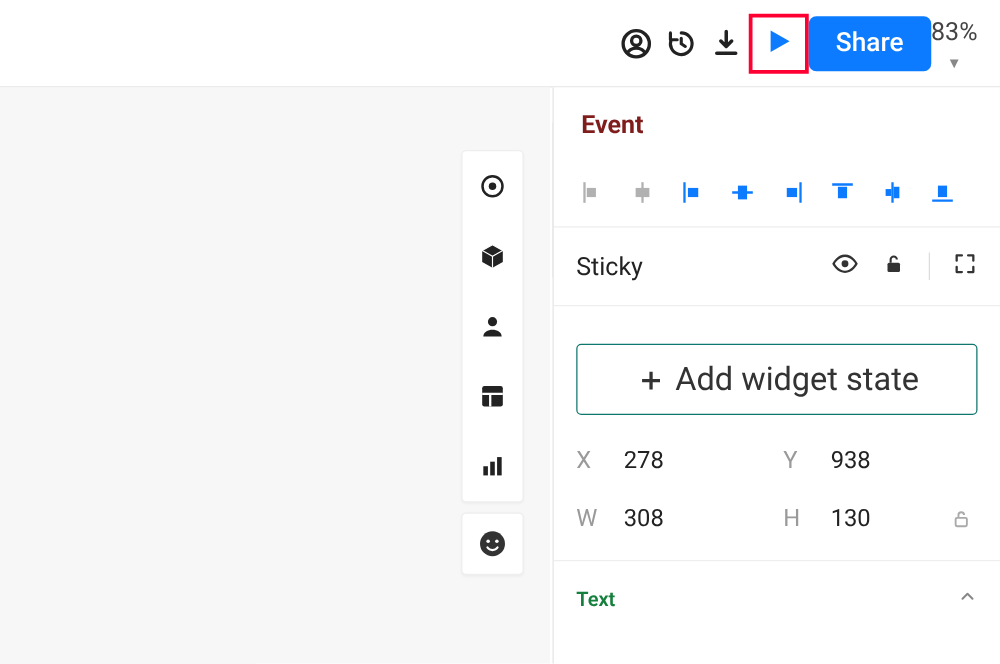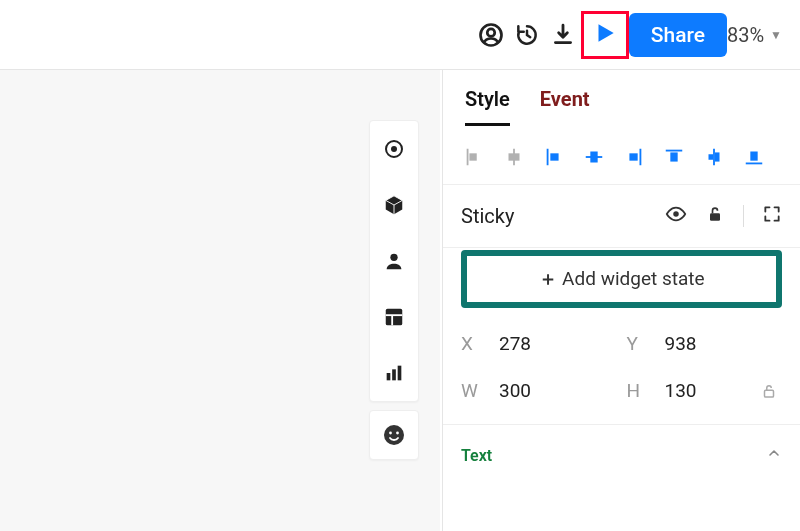--- a/index.html
+++ b/index.html
@@ -2,42 +2,42 @@
 <html><head>
 <meta charset="utf-8">
 <style>
   * { box-sizing: border-box; margin: 0; padding: 0; }
   html, body { width: 800px; height: 531px; font-family: -apple-system, BlinkMacSystemFont, "Segoe UI", Roboto, Arial, sans-serif; background: #fff; overflow: hidden; }
   .topbar { height: 70px; width: 100%; display: flex; align-items: center; justify-content: flex-end; border-bottom: 1px solid #e5e5e5; padding-right: 18px; }
   .topbar .icon-btn { width: 36px; height: 36px; display:flex; align-items:center; justify-content:center; color: #222; cursor:pointer; border-radius:4px; }
   .topbar .play-highlight { border: 3px solid #ff0033; padding: 4px; width: 48px; height: 48px; display:flex; align-items:center; justify-content:center;}
   .topbar .play-inner svg path { fill:#0d7bff; }
   .share-btn { background:#0d7bff; color:#fff; font-size:21px; font-weight:500; padding: 10px 22px; border-radius: 6px; cursor:pointer; }
-  .zoom { color:#444; font-size:20px; display:flex; align-items:center; gap:6px; cursor:pointer;}
+  .zoom { color:#444; font-size:20px; display:flex; align-items:center; gap:6px; cursor:pointer;flex-direction:column;}
   .zoom .tri { color:#888; font-size:12px; }
   .body-area { position:relative; height: calc(531px - 70px); width:100%; }
   .canvas { position:absolute; left:0; top:0; width:440px; height:100%; background:#f7f7f7; }
   .tool-col { position:absolute; left: 369px; top: 50px; width:50px; background:#fff; border:1px solid #eee; border-radius:4px; box-shadow:0 1px 2px rgba(0,0,0,.04); display:flex; flex-direction:column; align-items:center; }
   .tool-col .tool { width:50px; height:56px; display:flex; align-items:center; justify-content:center; color:#222; cursor:pointer;}
   .emoji-box { position:absolute; left: 369px; top: 340px; width:50px; height:50px; background:#fff; border:1px solid #eee; border-radius:4px; display:flex; align-items:center; justify-content:center; box-shadow:0 1px 2px rgba(0,0,0,.04); cursor:pointer;}
   .rightpanel { position:absolute; left:442px; top:0; right:0; bottom:0; border-left:1px solid #e5e5e5; background:#fff; overflow-y:auto; }
   .scrolltrack { position:absolute; left:442px; top:0; width:9px; height:100%; }
   .scrollthumb { position:absolute; left:0; top:25px; width:9px; height:130px; background:#c0c0c0; border-radius:4px; }
   .tabs { display:flex; gap:30px; padding: 17px 22px 0 22px; }
   .tab { font-size:20px; color:#7f1d1d; padding-bottom:12px; cursor:pointer;font-weight:bold;}
   .tab.active { color:#111; border-bottom:3px solid #111; font-weight:600;}
   .align-row { display:flex; gap:14px; padding: 18px 18px 14px 18px; align-items:center; border-bottom:1px solid #eee;}
   .align-ic { width:26px; height:26px; display:flex; align-items:center; justify-content:center; cursor:pointer; }
   .align-ic.disabled { opacity:.35; }
   .align-ic svg { display:block; }
   .section-row { display:flex; align-items:center; justify-content:space-between; padding: 18px 18px; border-bottom:1px solid #eee;}
   .section-row .lbl { font-size:20px; font-weight:400; color:#222;}
   .section-row .acts { display:flex; gap:18px; align-items:center; color:#444;}
   .section-row .acts .sep { width:1px; height:22px; background:#ddd;}
-  .add-state { margin: 2px 18px 24px 18px; border:6px solid #0f766e; border-radius:4px; padding:10px; text-align:center; font-size:19px; color:#333; cursor:pointer; }
+  .add-state { margin: 30px 18px 24px 18px; border:1px solid #0f766e; border-radius:4px; padding:10px; text-align:center; font-size:26px; color:#333; cursor:pointer; }
   .coords { padding: 0 18px 22px 18px; border-bottom:1px solid #eee; display:grid; grid-template-columns: 1fr 1fr; row-gap: 24px; column-gap: 10px;}
   .coord { display:flex; align-items:center; gap:14px; font-size:19px;}
   .coord .k { color:#9a9a9a; width:24px; }
   .coord .v { color:#222; }
   .lockcell { display:flex; align-items:center; justify-content:flex-start; color:#9a9a9a;}
   .text-sect { display:flex; align-items:center; justify-content:space-between; padding: 20px 18px; }
   .text-sect .lbl { font-size:16px; font-weight:600; color:#15803d;}
   .text-sect .chev { color:#888; }
 </style>
 </head>
@@ -123,21 +123,20 @@
         <path d="M8 15c1 1.5 2.5 2 4 2s3-.5 4-2" stroke="#fff" stroke-width="1.8" fill="none" stroke-linecap="round"></path>
       </svg>
   </div>
 
   <div class="scrolltrack">
     <div class="scrollthumb"></div>
   </div>
 
   <div class="rightpanel">
     <div class="tabs">
-      <div class="tab active">Style</div>
       <div class="tab">Event</div>
     </div>
 
     <div class="align-row">
       <div class="align-ic disabled">
         <svg width="22" height="22" viewBox="0 0 24 24">
             <line x1="5" y1="3" x2="5" y2="21" stroke="#222" stroke-width="2"></line>
             <rect x="7" y="8" width="8" height="8" fill="#222"></rect>
           </svg>
       </div>
@@ -219,21 +218,21 @@
       <div class="coord">
         <span class="k">X</span>
         <span class="v">278</span>
       </div>
       <div class="coord">
         <span class="k">Y</span>
         <span class="v">938</span>
       </div>
       <div class="coord">
         <span class="k">W</span>
-        <span class="v">300</span>
+        <span class="v">308</span>
       </div>
       <div class="coord" style="position:relative;">
         <span class="k">H</span>
         <span class="v">130</span>
         <span class="lockcell" style="position:absolute; right:4px;">
           <svg width="18" height="18" viewBox="0 0 24 24">
               <rect x="6" y="11" width="12" height="9" rx="1.5" fill="none" stroke="#aaa" stroke-width="2"></rect>
               <path d="M9 11V8a3 3 0 0 1 6 0" fill="none" stroke="#aaa" stroke-width="2"></path>
             </svg>
         </span>

